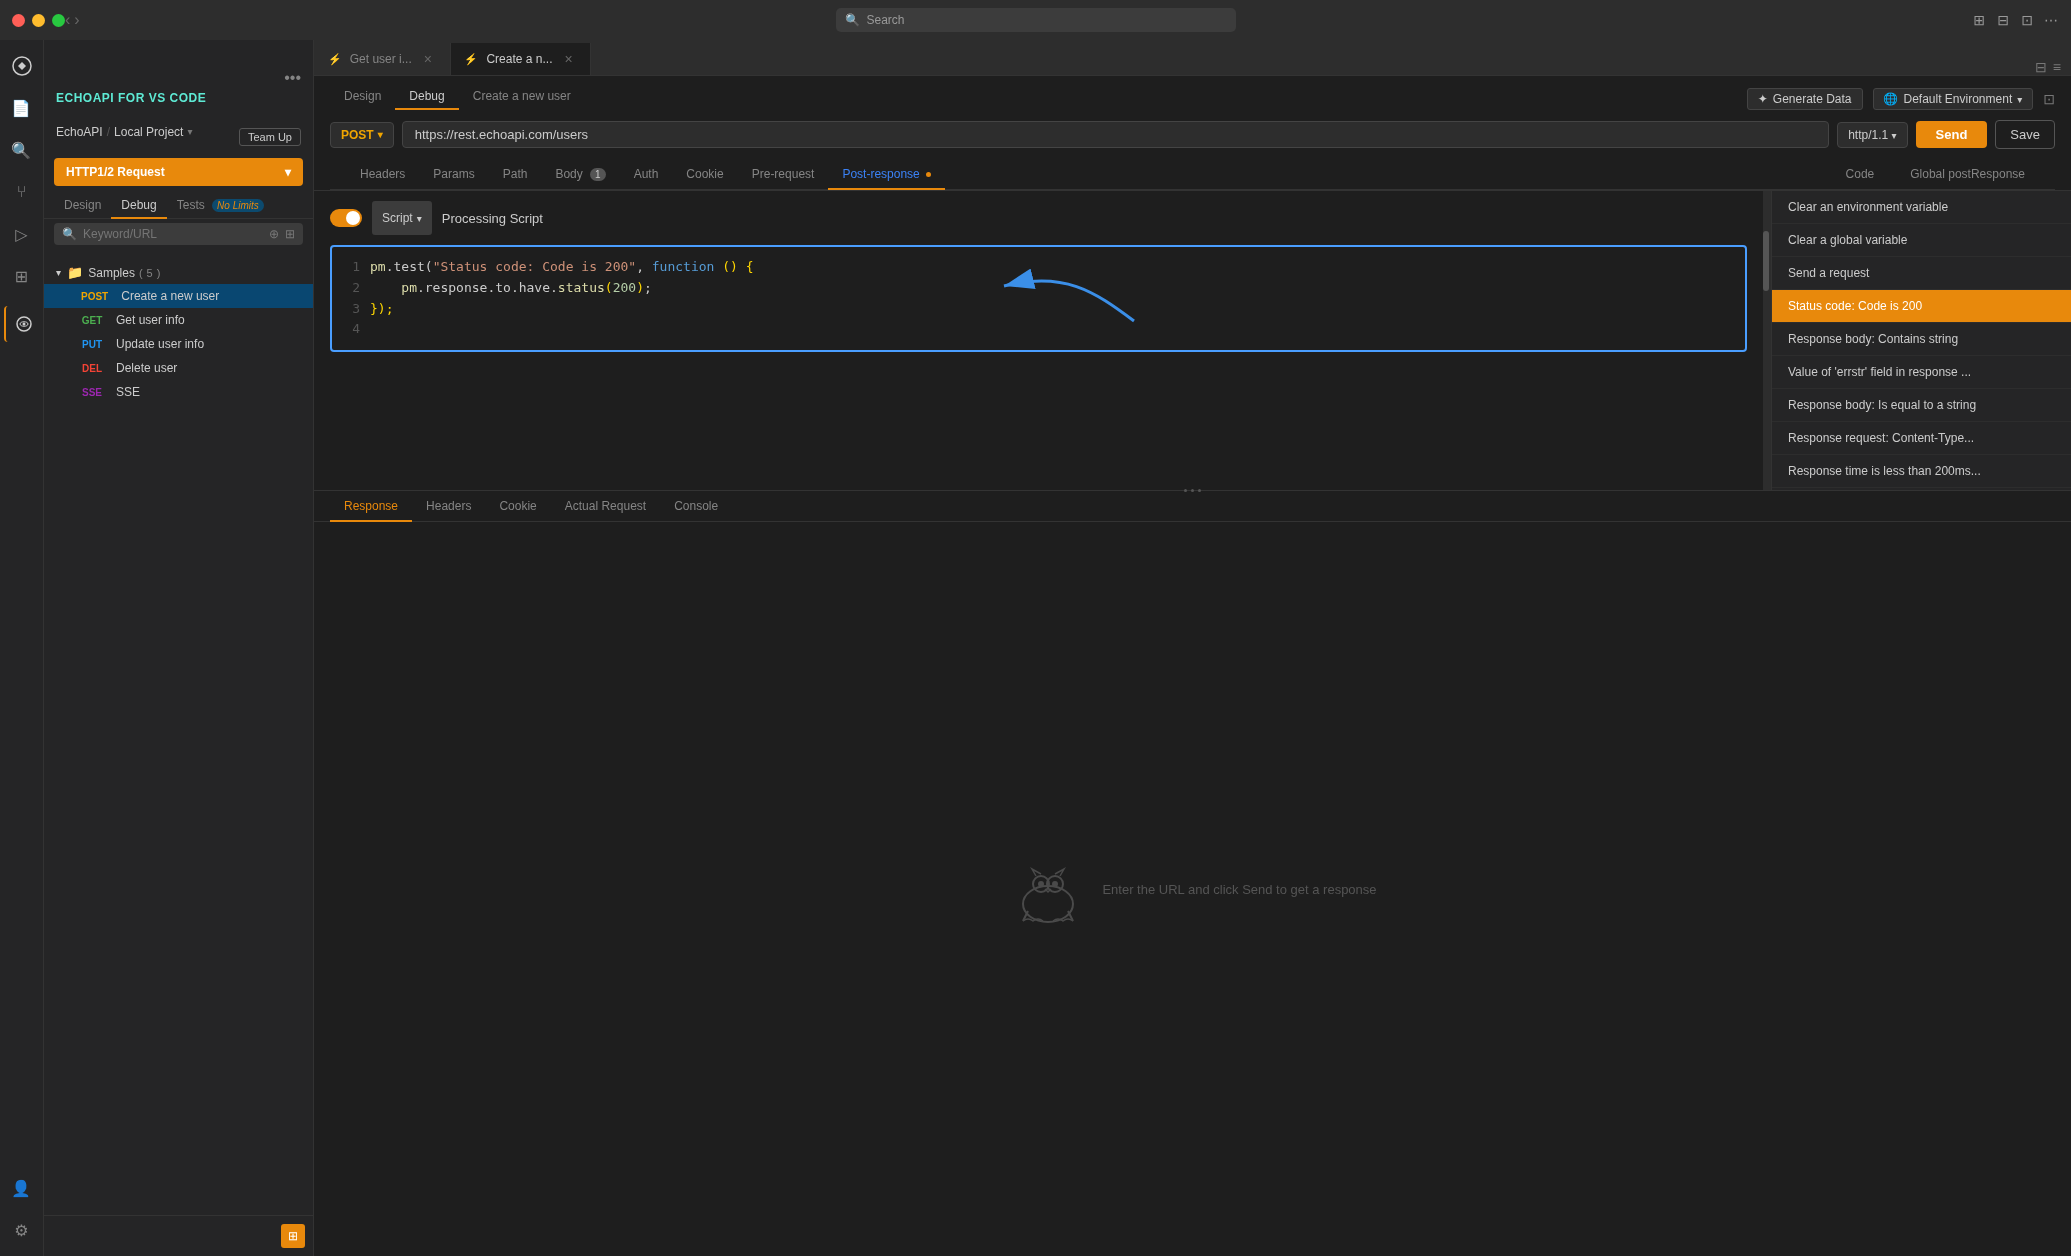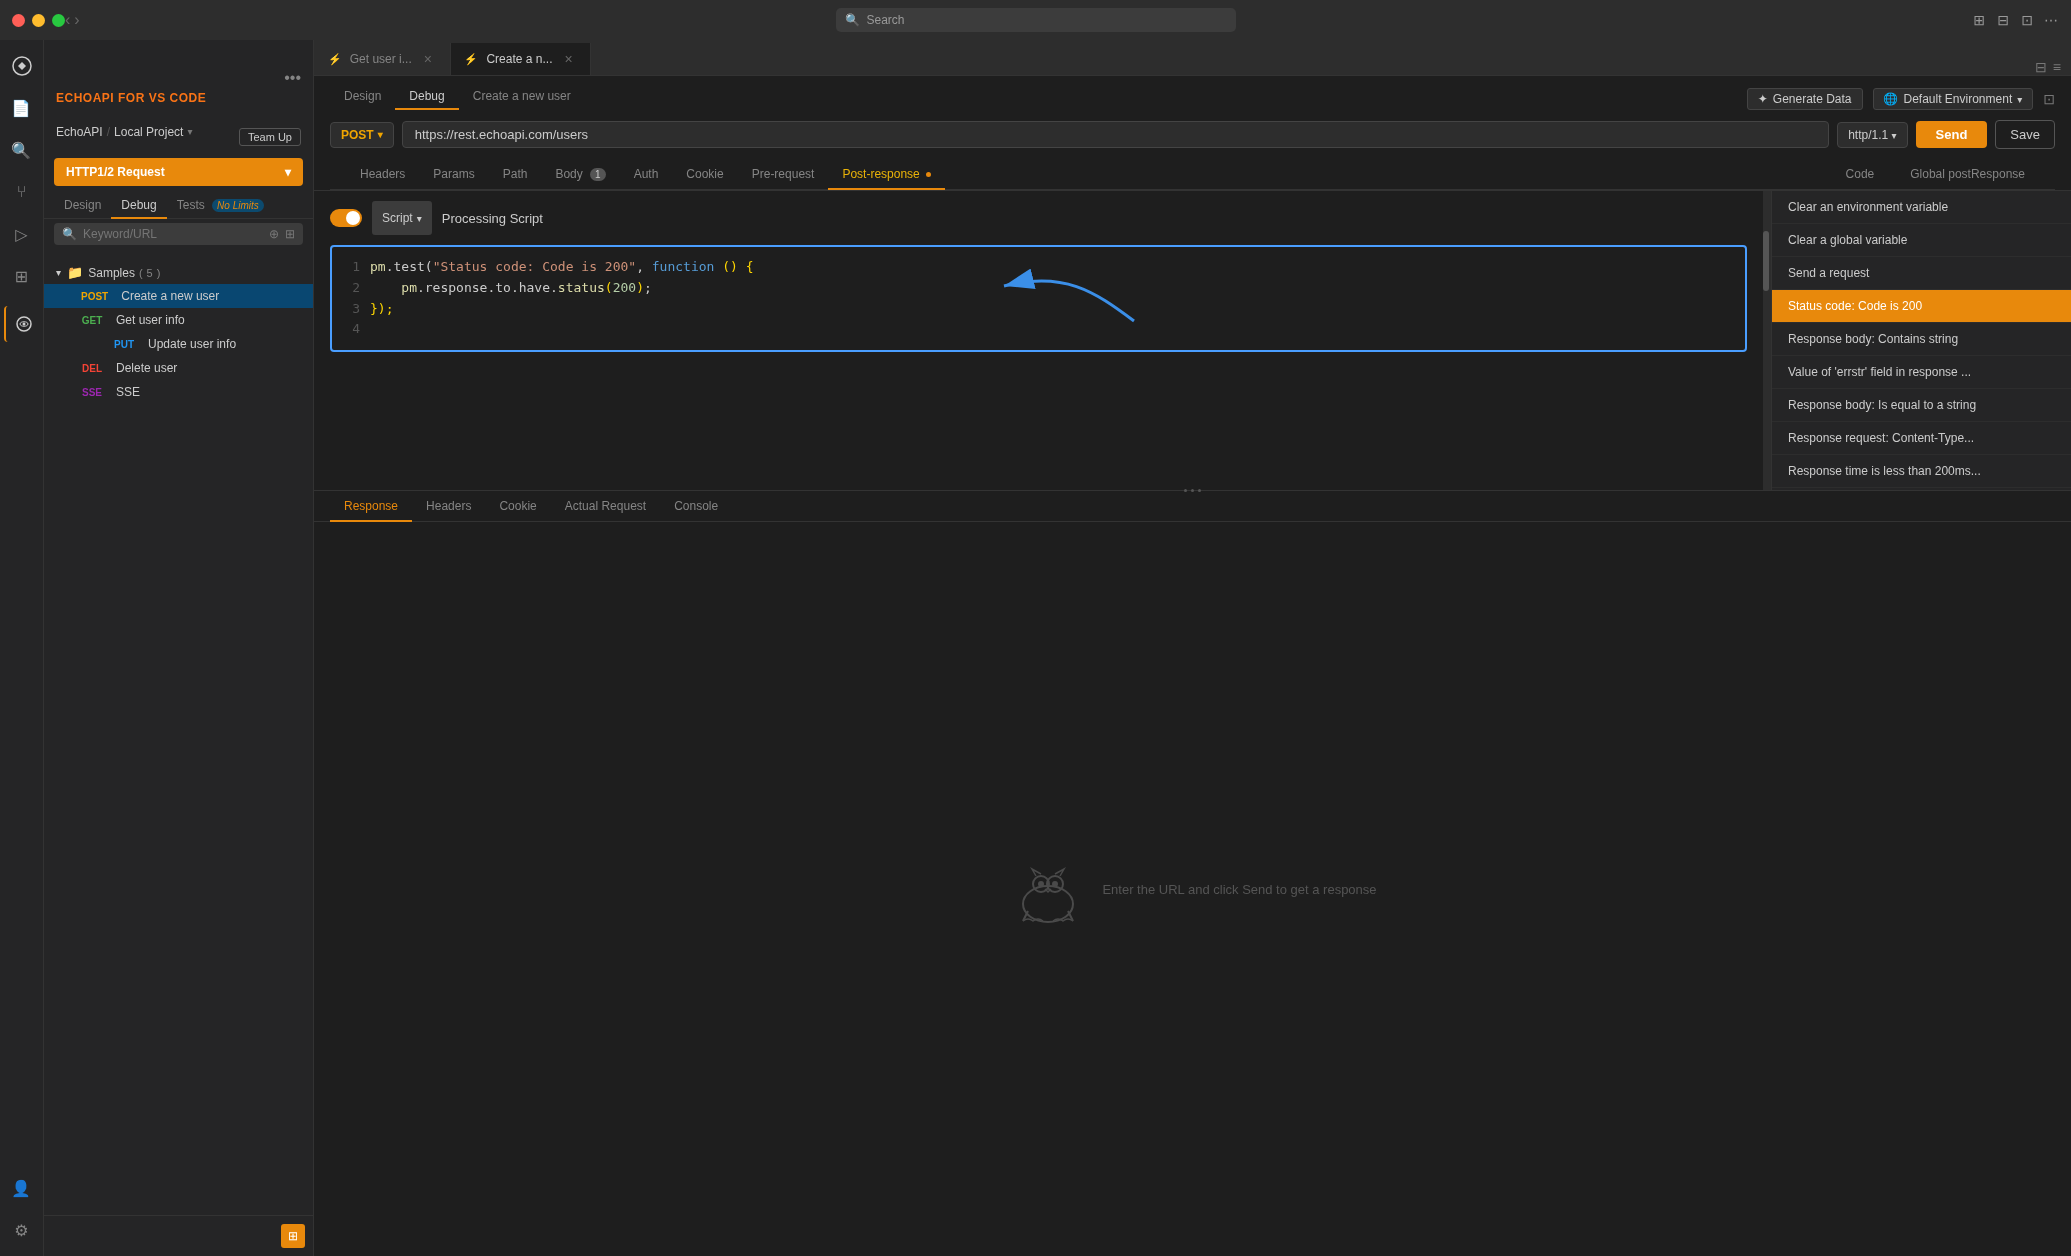--- a/index.html
+++ b/index.html
@@ -122,21 +122,21 @@
     }
     .sidebar-header {
       padding: 10px 12px 6px;
       display: flex;
       align-items: center;
       justify-content: space-between;
     }
     .sidebar-title {
       font-size: 12px;
       font-weight: 600;
-      color: #f97316;
+      color: #5eead4;
       text-transform: uppercase;
       letter-spacing: 0.5px;
       margin-top: 41px;
     }
     .sidebar-actions {
       display: flex;
       gap: 6px;
     }
     .sidebar-action-btn {
       color: #858585;
@@ -277,21 +277,21 @@
       font-size: 10px;
       font-weight: 700;
       padding: 1px 5px;
       border-radius: 2px;
       margin-right: 8px;
       min-width: 32px;
       text-align: center;
     }
     .method-post { color: #f0a500; }
     .method-get { color: #4caf50; }
-    .method-put { color: #2196f3; margin-left: 32px; }
+    .method-put { color: #2196f3; }
     .method-del { color: #f44336; }
     .method-sse { color: #9c27b0; }
 
     
     .main-content {
       flex: 1;
       display: flex;
       flex-direction: column;
       background: #1e1e1e;
     }
@@ -412,21 +412,21 @@
       padding: 0 16px;
     }
     .sub-tab {
       padding: 8px 14px;
       font-size: 12px;
       color: #858585;
       cursor: pointer;
       position: relative;
     }
     .sub-tab.active {
-      color: #eab308;
+      color: #3b82f6;
     }
     .sub-tab.active::after {
       content: '';
       position: absolute;
       bottom: -1px;
       left: 0;
       right: 0;
       height: 2px;
       background: #e8890c;
     }

